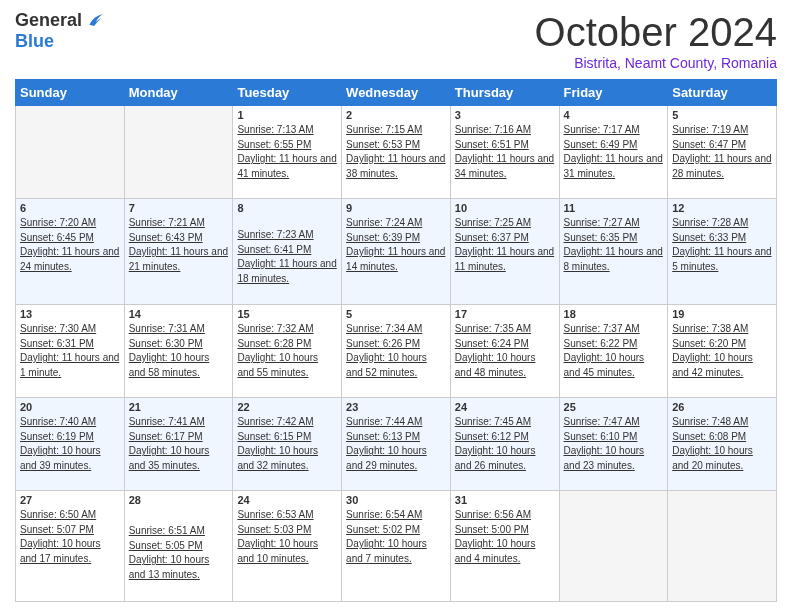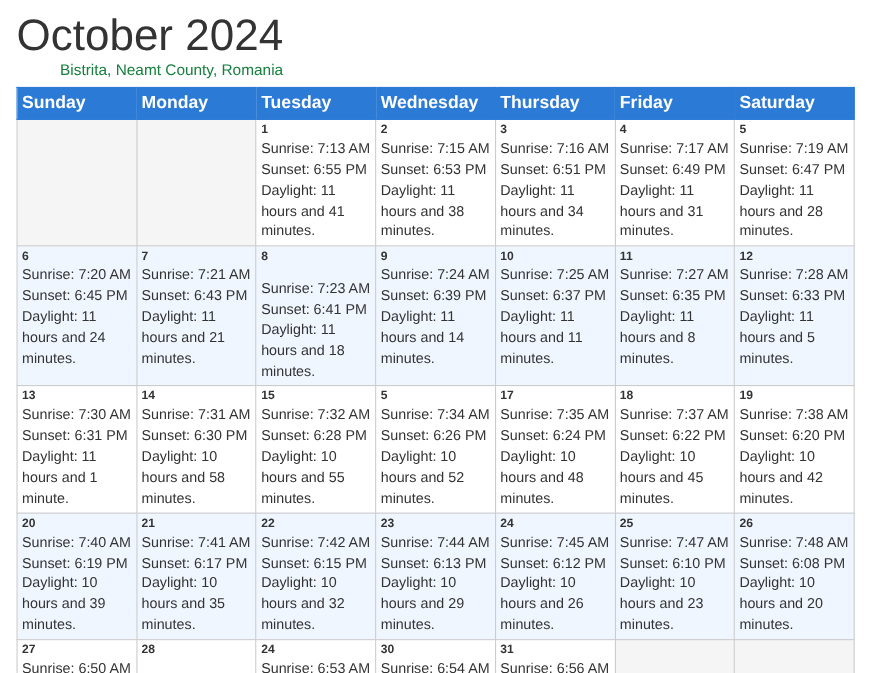--- a/index.html
+++ b/index.html
@@ -36,32 +36,32 @@
     .title-block {
       text-align: right;
     }
     .month-title {
       font-size: 40px;
       color: #333;
       font-weight: normal;
     }
     .location {
       font-size: 14px;
-      color: #15803d;
+      color: #6d28d9;
     }
     .calendar-table {
       width: 100%;
       border-collapse: collapse;
       flex: 1;
       table-layout: fixed;
     }
     .calendar-table th {
       background-color: #2b7bd6;
       color: #fff;
-      font-size: 16px;
+      font-size: 13px;
       font-weight: bold;
       padding: 5px 4px;
       text-align: left;
       border: 1px solid #2b7bd6;
     }
     .calendar-table td {
       border: 1px solid #ccc;
       vertical-align: top;
       padding: 3px 4px;
       font-size: 9.5px;
@@ -73,31 +73,43 @@
       background: #f5f5f5;
     }
     .day-number {
       font-weight: bold;
       font-size: 11px;
       display: block;
       margin-bottom: 2px;
     }
     .day-info {
       line-height: 1.45;
-      font-size: 13px;
+      font-size: 10px;
       color: #333;
+      text-decoration: underline;
     }
     tr:nth-child(odd) td:not(.empty) { background: #fff; }
     tr:nth-child(even) td:not(.empty) { background: #f0f6ff; }
   </style>
 </head>
 <body>
 
 <div class="page">
   <div class="header">
+    <div class="logo">
+      <div>
+        <div style="display:flex;align-items:center;">
+          <span class="logo-general" style="font-size:18px;font-weight:bold;color:#333;">General</span>
+          <svg class="logo-icon" viewBox="0 0 30 25" xmlns="http://www.w3.org/2000/svg">
+            <path d="M8 18 Q15 5 28 2 Q20 8 18 14 Q22 10 26 8 Q20 14 15 20Z" fill="#2b7bd6"></path>
+          </svg>
+        </div>
+        <div style="font-size:18px;font-weight:bold;color:#2b7bd6;">Blue</div>
+      </div>
+    </div>
     <div class="title-block">
       <div class="month-title">October 2024</div>
       <div class="location">Bistrita, Neamt County, Romania</div>
     </div>
   </div>
 
   <table class="calendar-table">
     <thead>
       <tr>
       <th>Sunday</th>

